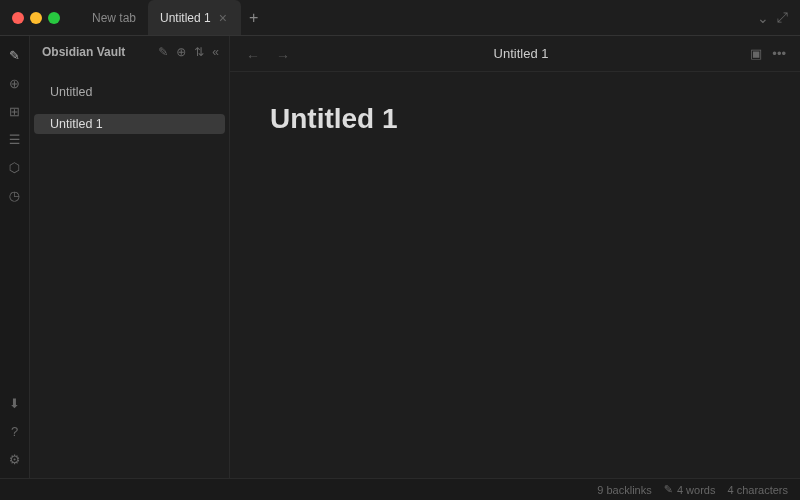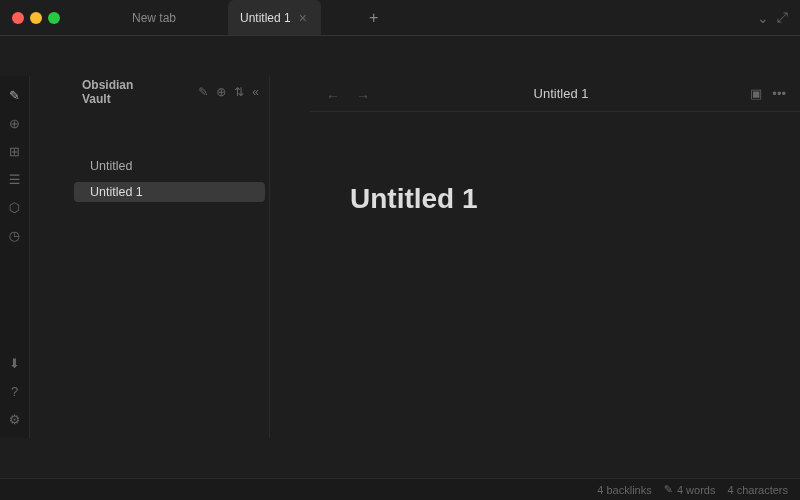--- a/index.html
+++ b/index.html
@@ -1,15 +1,15 @@
 <!DOCTYPE html>
 <html><head>
   <meta charset="utf-8">
   <style>
-    * { margin: 0; padding: 0; box-sizing: border-box; gap: 40px; }
+    * { margin: 0; padding: 0; box-sizing: border-box; }
     body {
       width: 800px;
       height: 500px;
       background: #1e1e1e;
       color: #ccc;
       font-family: -apple-system, BlinkMacSystemFont, 'Segoe UI', sans-serif;
       font-size: 13px;
       overflow: hidden;
       display: flex;
       flex-direction: column;
@@ -168,21 +168,21 @@
     }
     .file-item {
       padding: 3px 8px 3px 16px;
       cursor: pointer;
       font-size: 12.5px;
       color: #aaa;
       display: flex;
       align-items: center;
       gap: 6px;
       border-radius: 4px;
-      margin: 6px 4px;
+      margin: 12px 4px;
     }
     .file-item.active { background: #3a3a3a; color: #ddd; }
 
     
     .content-area {
       flex: 1;
       display: flex;
       flex-direction: column;
       background: #1e1e1e;
       overflow: hidden;
@@ -333,21 +333,21 @@
     </div>
     <div class="editor">
       <div class="doc-title">Untitled 1</div>
     </div>
   </div>
 
 </div>
 
 <div class="status-bar">
   <div class="status-item">
-    <span>4 backlinks</span>
+    <span>9 backlinks</span>
   </div>
   <div class="status-item">
     <span>✎</span>
     <span>4 words</span>
   </div>
   <div class="status-item">
     <span>4 characters</span>
   </div>
 </div>
 

